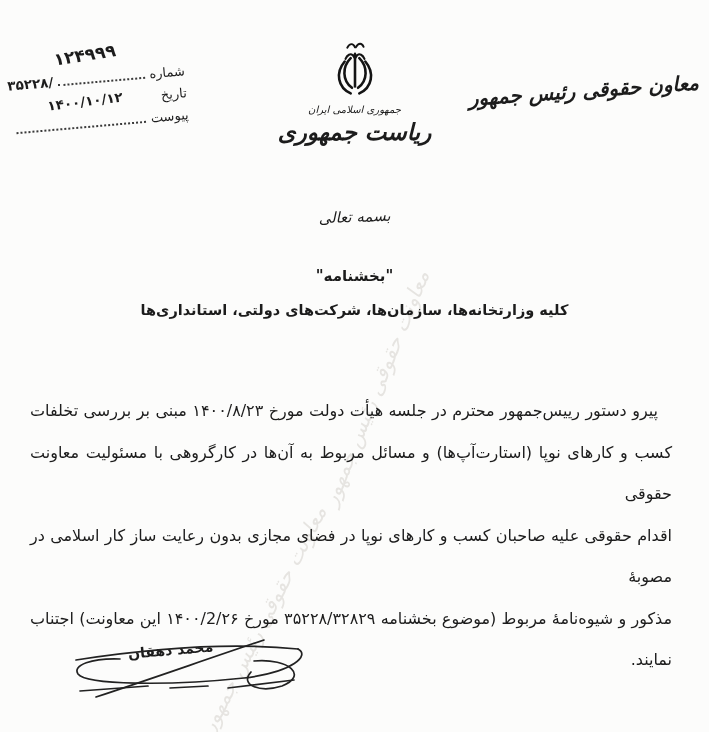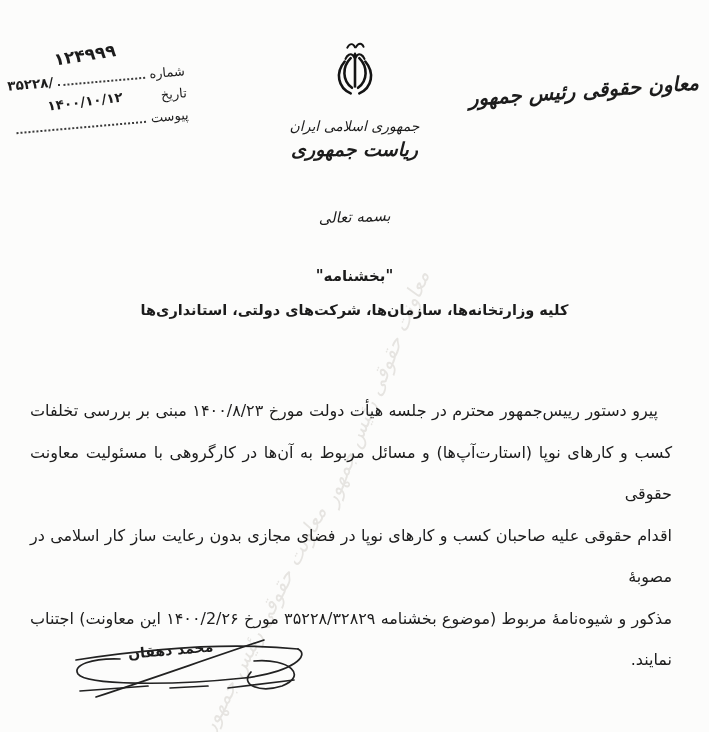--- a/index.html
+++ b/index.html
@@ -47,22 +47,22 @@
     flex:1;text-align:center;font-weight:bold;font-size:13.5px;
     letter-spacing:1px;transform:rotate(-2deg);
   }
 
   
   .lh-center{
     left:50%;top:40px;transform:translateX(-50%);
     width:190px;text-align:center;
   }
   .emblem{display:block;margin:0 auto;}
-  .country{font-size:14px;font-style:italic;margin-top:16px;white-space:nowrap;}
-  .office{font-size:19px;font-weight:bold;font-style:italic;margin-top:4px;white-space:nowrap;}
+  .country{font-size:10px;font-style:italic;margin-top:2px;white-space:nowrap;}
+  .office{font-size:23px;font-weight:bold;font-style:italic;margin-top:4px;white-space:nowrap;}
 
   
   .lh-right{
     right:10px;top:78px;width:215px;
     font-size:20px;font-weight:bold;font-style:italic;
     white-space:nowrap;text-align:left;
     transform:rotate(-4deg);
   }
 
   .besmele{

